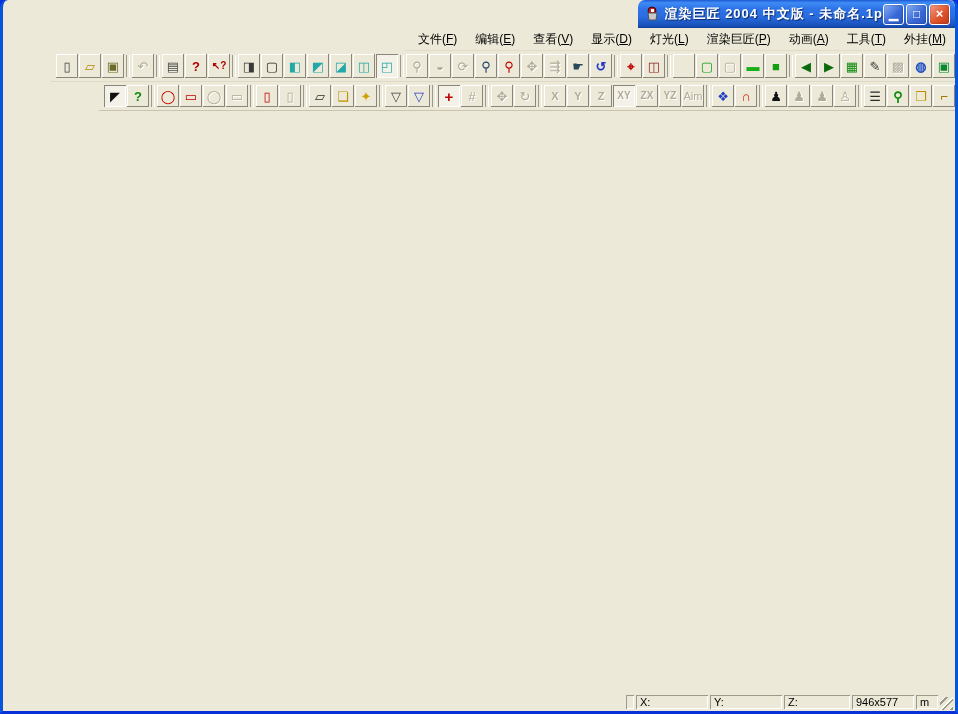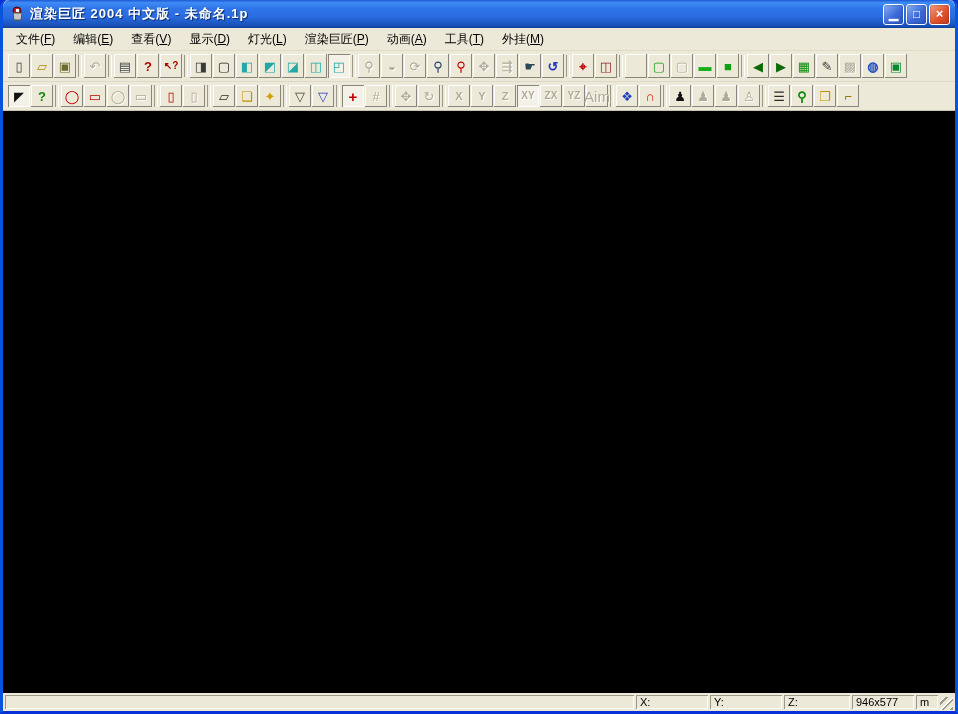--- a/index.html
+++ b/index.html
@@ -1,19 +1,19 @@
 <!DOCTYPE html>
 <html><head>
 <meta charset="utf-8">
 <style>
   html,body{margin:0;padding:0;width:958px;height:714px;overflow:hidden;
     font-family:"Liberation Sans","DejaVu Sans",sans-serif;background:#0831d9;}
   .window{width:958px;height:714px;display:flex;flex-direction:column;
     box-sizing:border-box;border-left:3px solid #0855dd;border-right:3px solid #0855dd;
-    border-bottom:3px solid #0831d9;border-radius:8px 8px 2px 2px;background:#ece9d8;}
+    border-bottom:3px solid #0831d9;border-radius:8px 8px 2px 2px;background:#ece9d8;align-items:flex-end;}
   
   .titlebar{height:28px;flex:0 0 28px;display:flex;align-items:center;padding:0 5px 0 6px;
     border-radius:7px 7px 0 0;
     background:linear-gradient(180deg,#1c5bd6 0%,#3f8cf5 10%,#2e74e8 30%,#2a6ce0 60%,#1850b8 92%,#123e98 100%);}
   .app-icon{width:17px;height:17px;margin-right:4px;flex:0 0 auto;}
   .title-text{color:#fff;font-weight:bold;font-size:13px;letter-spacing:1px;
     text-shadow:1px 1px 1px #0a2a6a;flex:1;white-space:nowrap;overflow:hidden;}
   .winbtns{display:flex;gap:2px;}
   .wbtn{width:21px;height:21px;border:1px solid #fff;border-radius:3px;color:#fff;
     font-size:12px;font-weight:bold;line-height:18px;text-align:center;padding:0;cursor:default;
@@ -392,21 +392,21 @@
 
       <button class="tbtn" data-state="disabled" title="axis-zx-button">
         <span class="glyph" style="font-size:10px;font-weight:bold">ZX</span>
       </button>
 
       <button class="tbtn" data-state="disabled" title="axis-yz-button">
         <span class="glyph" style="font-size:10px;font-weight:bold">YZ</span>
       </button>
 
       <button class="tbtn" data-state="disabled" title="aim-button">
-        <span class="glyph" style="font-size:15px">Aim</span>
+        <span class="glyph" style="font-size:11px">Aim</span>
       </button>
 
       <button class="tbtn" data-state="sep" title="separator">
         <span class="glyph"></span>
       </button>
 
       <button class="tbtn" data-state="normal" title="block-editor-button">
         <span class="glyph" style="color:#2040c0">❖</span>
       </button>
 

